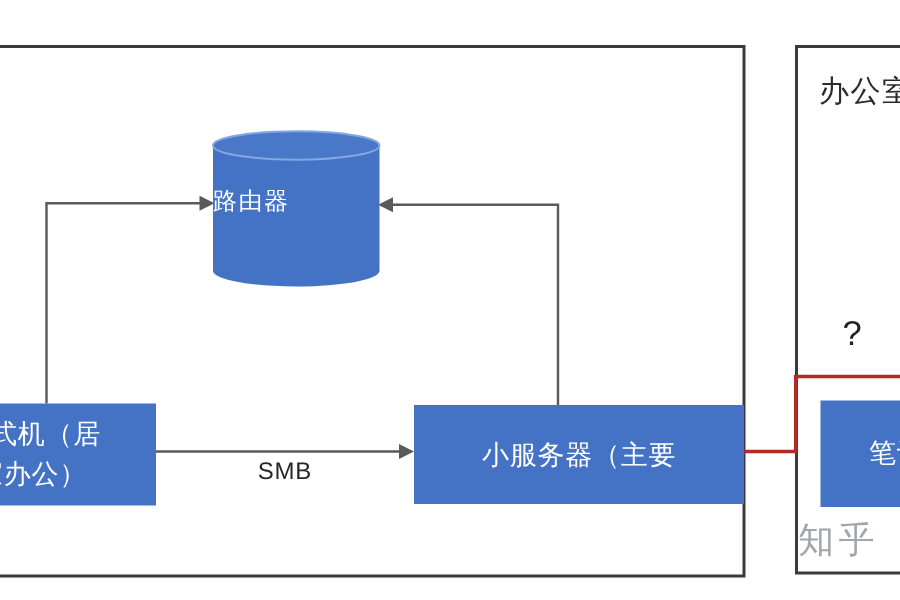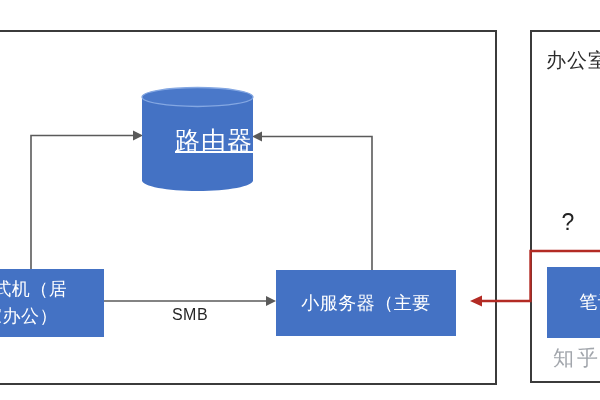--- a/index.html
+++ b/index.html
@@ -9,42 +9,42 @@
   }
   .outer-rect{position:absolute;border:2px solid #3b3b3b;background:transparent;box-sizing:border-box;}
   #home-boundary{left:-30px;top:30px;width:527px;height:355px;}
   #office-boundary{left:530px;top:30px;width:140px;height:353px;}
   .node{
     position:absolute;background:#4472C4;color:#ffffff;
     display:flex;flex-direction:column;align-items:center;justify-content:center;
     text-align:center;font-size:18px;line-height:27px;letter-spacing:0.5px;
   }
   #desktop-node{left:-62px;top:269px;width:166px;height:68px;}
-  #server-node{left:276px;top:270px;width:180px;height:66px;}
+  #server-node{left:276px;top:270px;width:220px;height:66px;}
   #laptop-node{left:547px;top:267px;width:120px;height:71px;}
   #router-label{
-    position:absolute;left:142px;top:124px;width:111px;text-align:right;
-    color:#ffffff;font-size:25px;letter-spacing:1px;text-decoration:underline;
+    position:absolute;left:142px;top:124px;width:111px;text-align:left;
+    color:#ffffff;font-size:16px;letter-spacing:1px;
   }
   #svg-layer{position:absolute;left:0;top:0;width:600px;height:400px;}
   #office-title{
     position:absolute;left:546px;top:47px;width:80px;
     color:#2b2b2b;font-size:20px;letter-spacing:1px;white-space:nowrap;
   }
   #question-mark{
     position:absolute;left:556px;top:209px;width:24px;text-align:center;
     color:#222222;font-size:23px;
   }
   #smb-label{
     position:absolute;left:150px;top:306px;width:80px;text-align:center;
     color:#262626;font-size:16px;letter-spacing:0.5px;
   }
   #watermark{
     position:absolute;left:532px;top:344px;
-    color:#a2a6ac;font-size:21px;letter-spacing:3px;white-space:nowrap;margin-left:21px;
+    color:#a2a6ac;font-size:24px;letter-spacing:3px;white-space:nowrap;
   }
 </style>
 </head>
 <body>
 
 <div id="stage">
 
   <div class="outer-rect" id="home-boundary"></div>
   <div class="outer-rect" id="office-boundary"></div>
 

